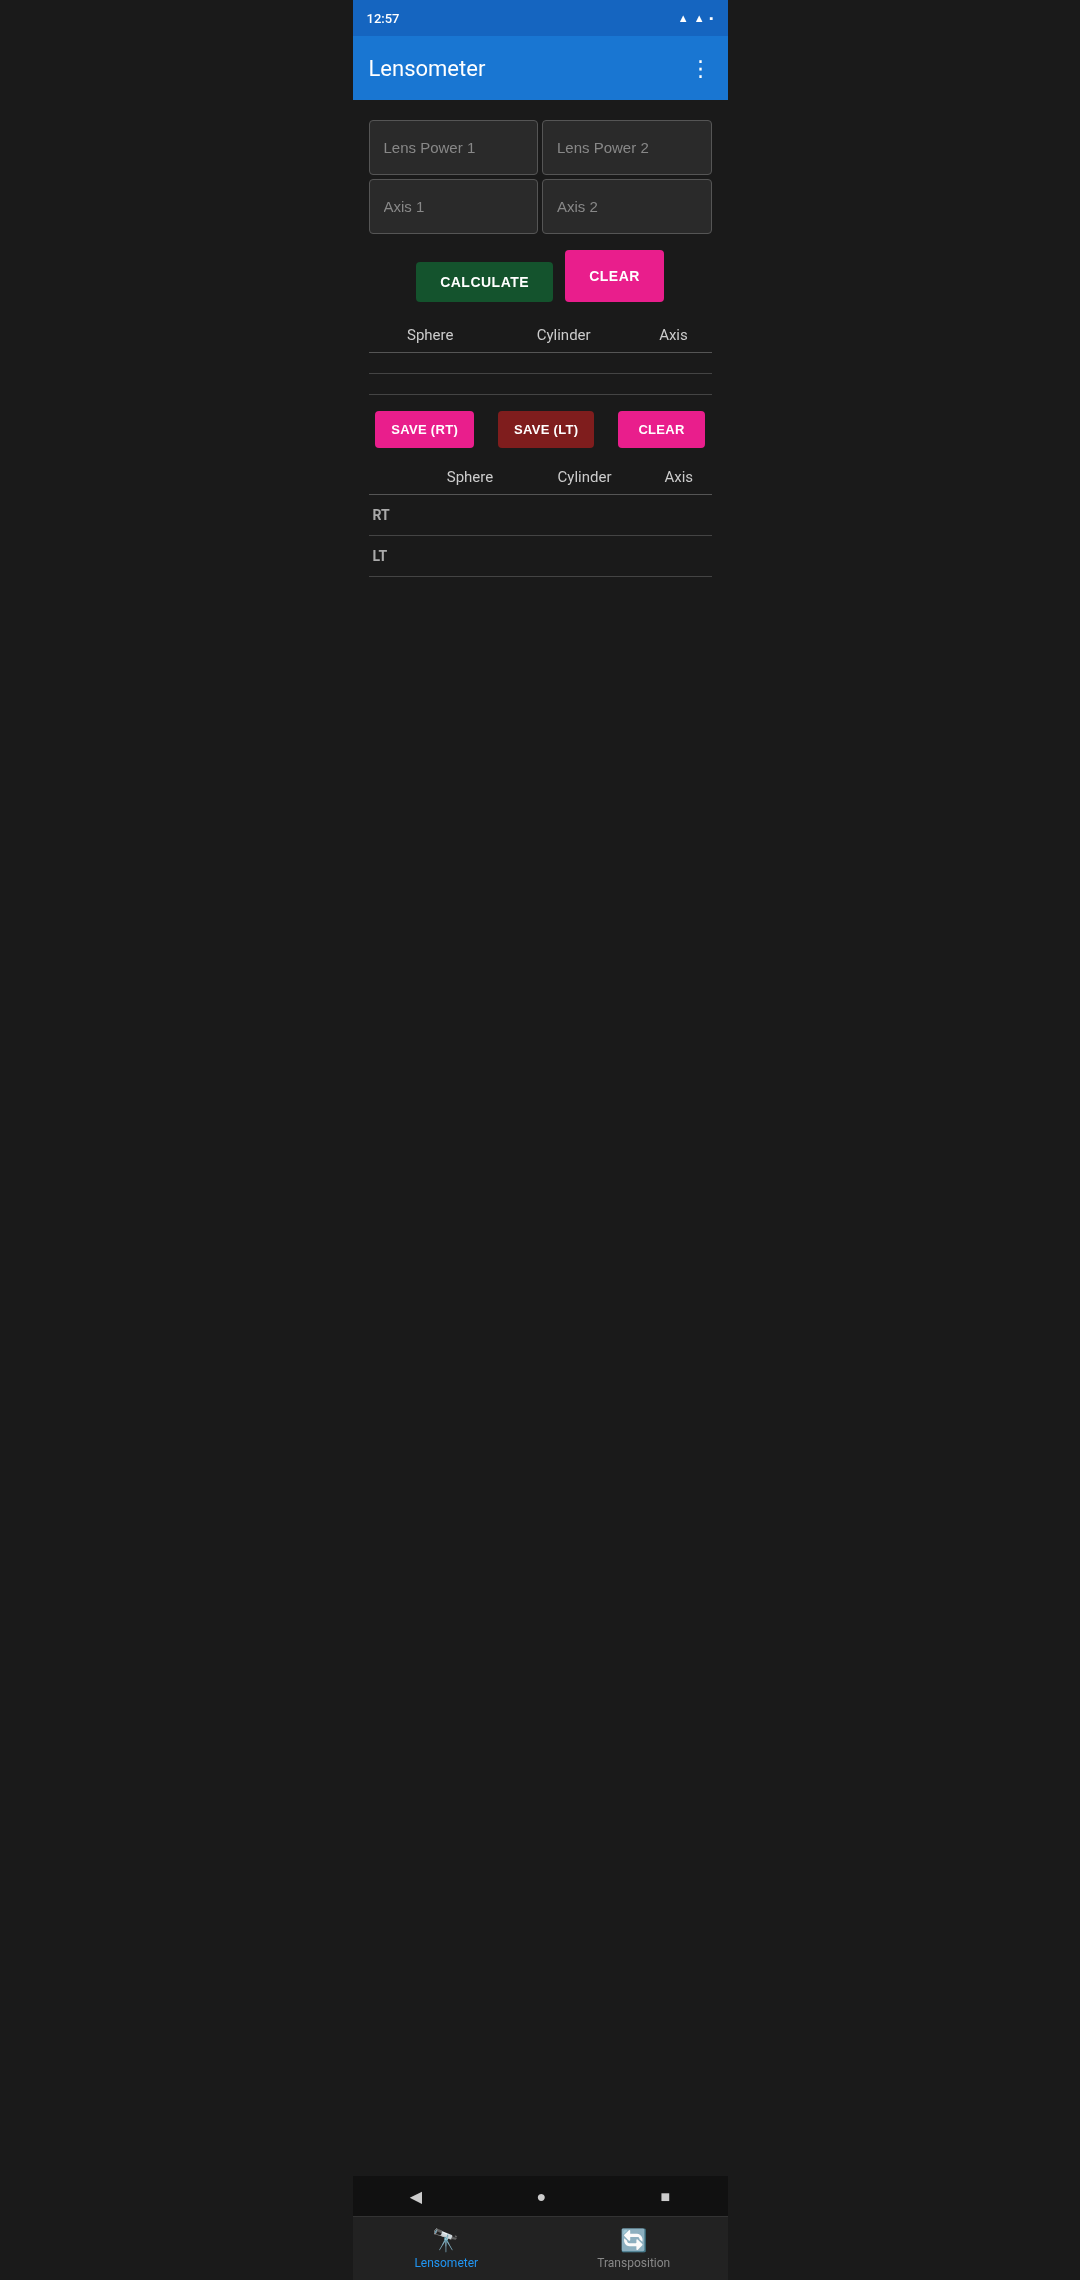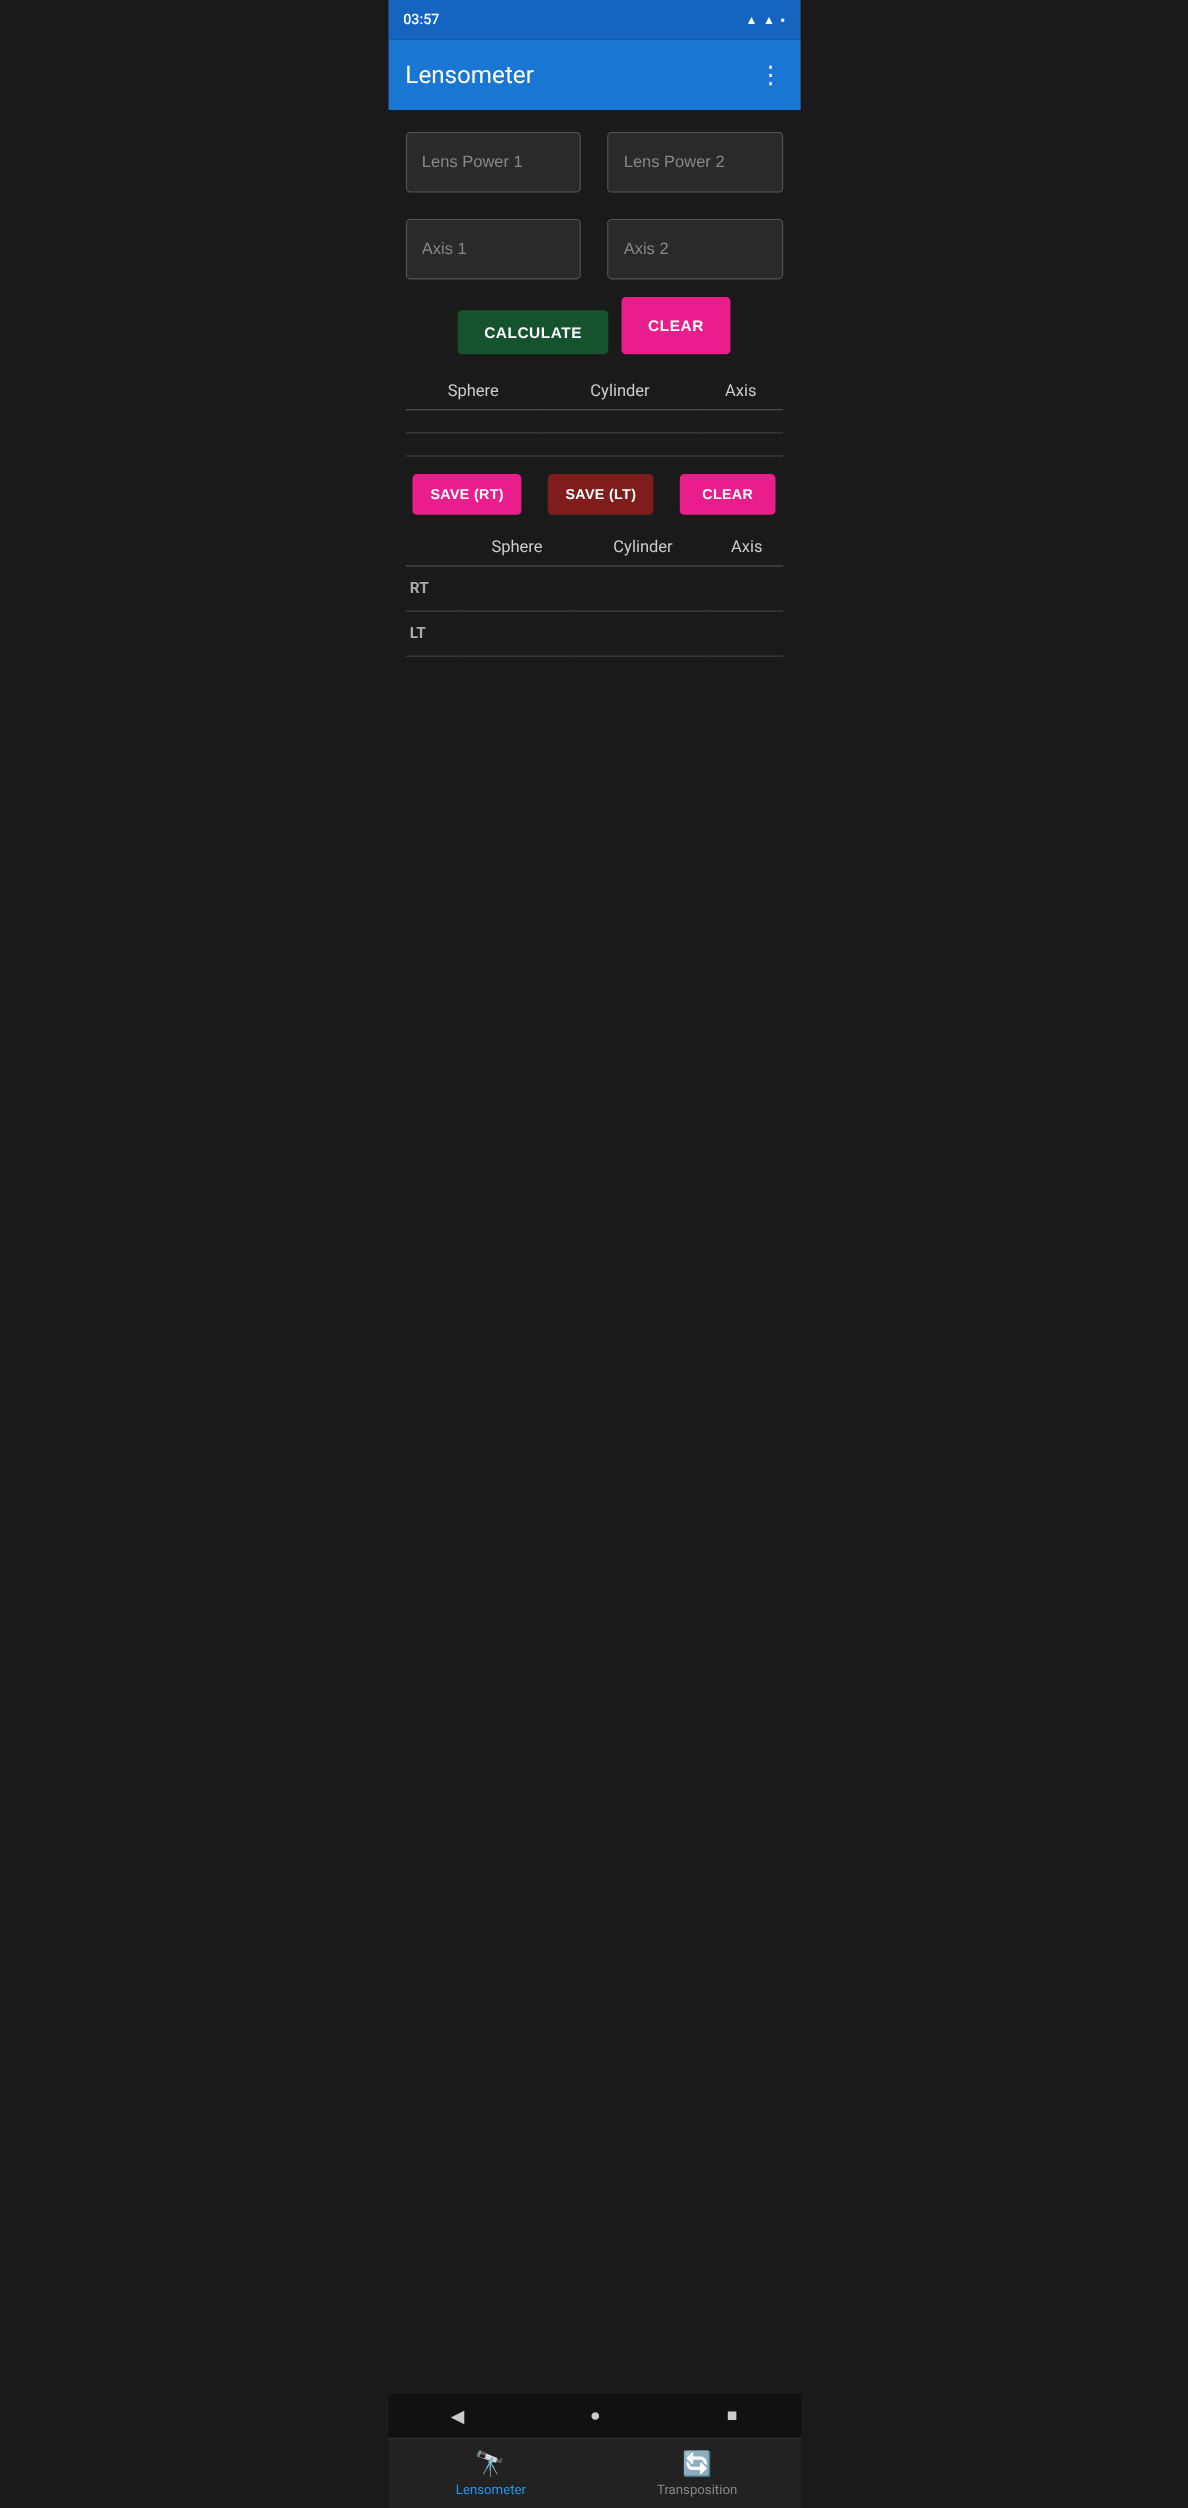--- a/index.html
+++ b/index.html
@@ -59,21 +59,21 @@
 
     
     .main-content {
       padding: 20px 16px 0;
     }
 
     
     .input-grid {
       display: grid;
       grid-template-columns: 1fr 1fr;
-      gap: 24px;
+      gap: 4px;
       margin-bottom: 12px;
     }
     .input-field {
       background: #2a2a2a;
       border: 1px solid #555;
       border-radius: 4px;
       padding: 18px 14px;
       color: #aaa;
       font-size: 15px;
       outline: none;
@@ -278,21 +278,21 @@
     }
 
     .spacer {
       height: 150px;
     }
   </style>
 </head>
 <body>
 
 <div class="status-bar">
-  <span class="status-time">03:57</span>
+  <span class="status-time">12:57</span>
   <div class="status-icons">
     <span class="status-icon">▲</span>
     <span class="status-icon">▲</span>
     <span class="status-icon">▪</span>
   </div>
 </div>
 
 <div class="app-bar">
   <span class="app-title">Lensometer</span>
   <span class="more-icon">⋮</span>

